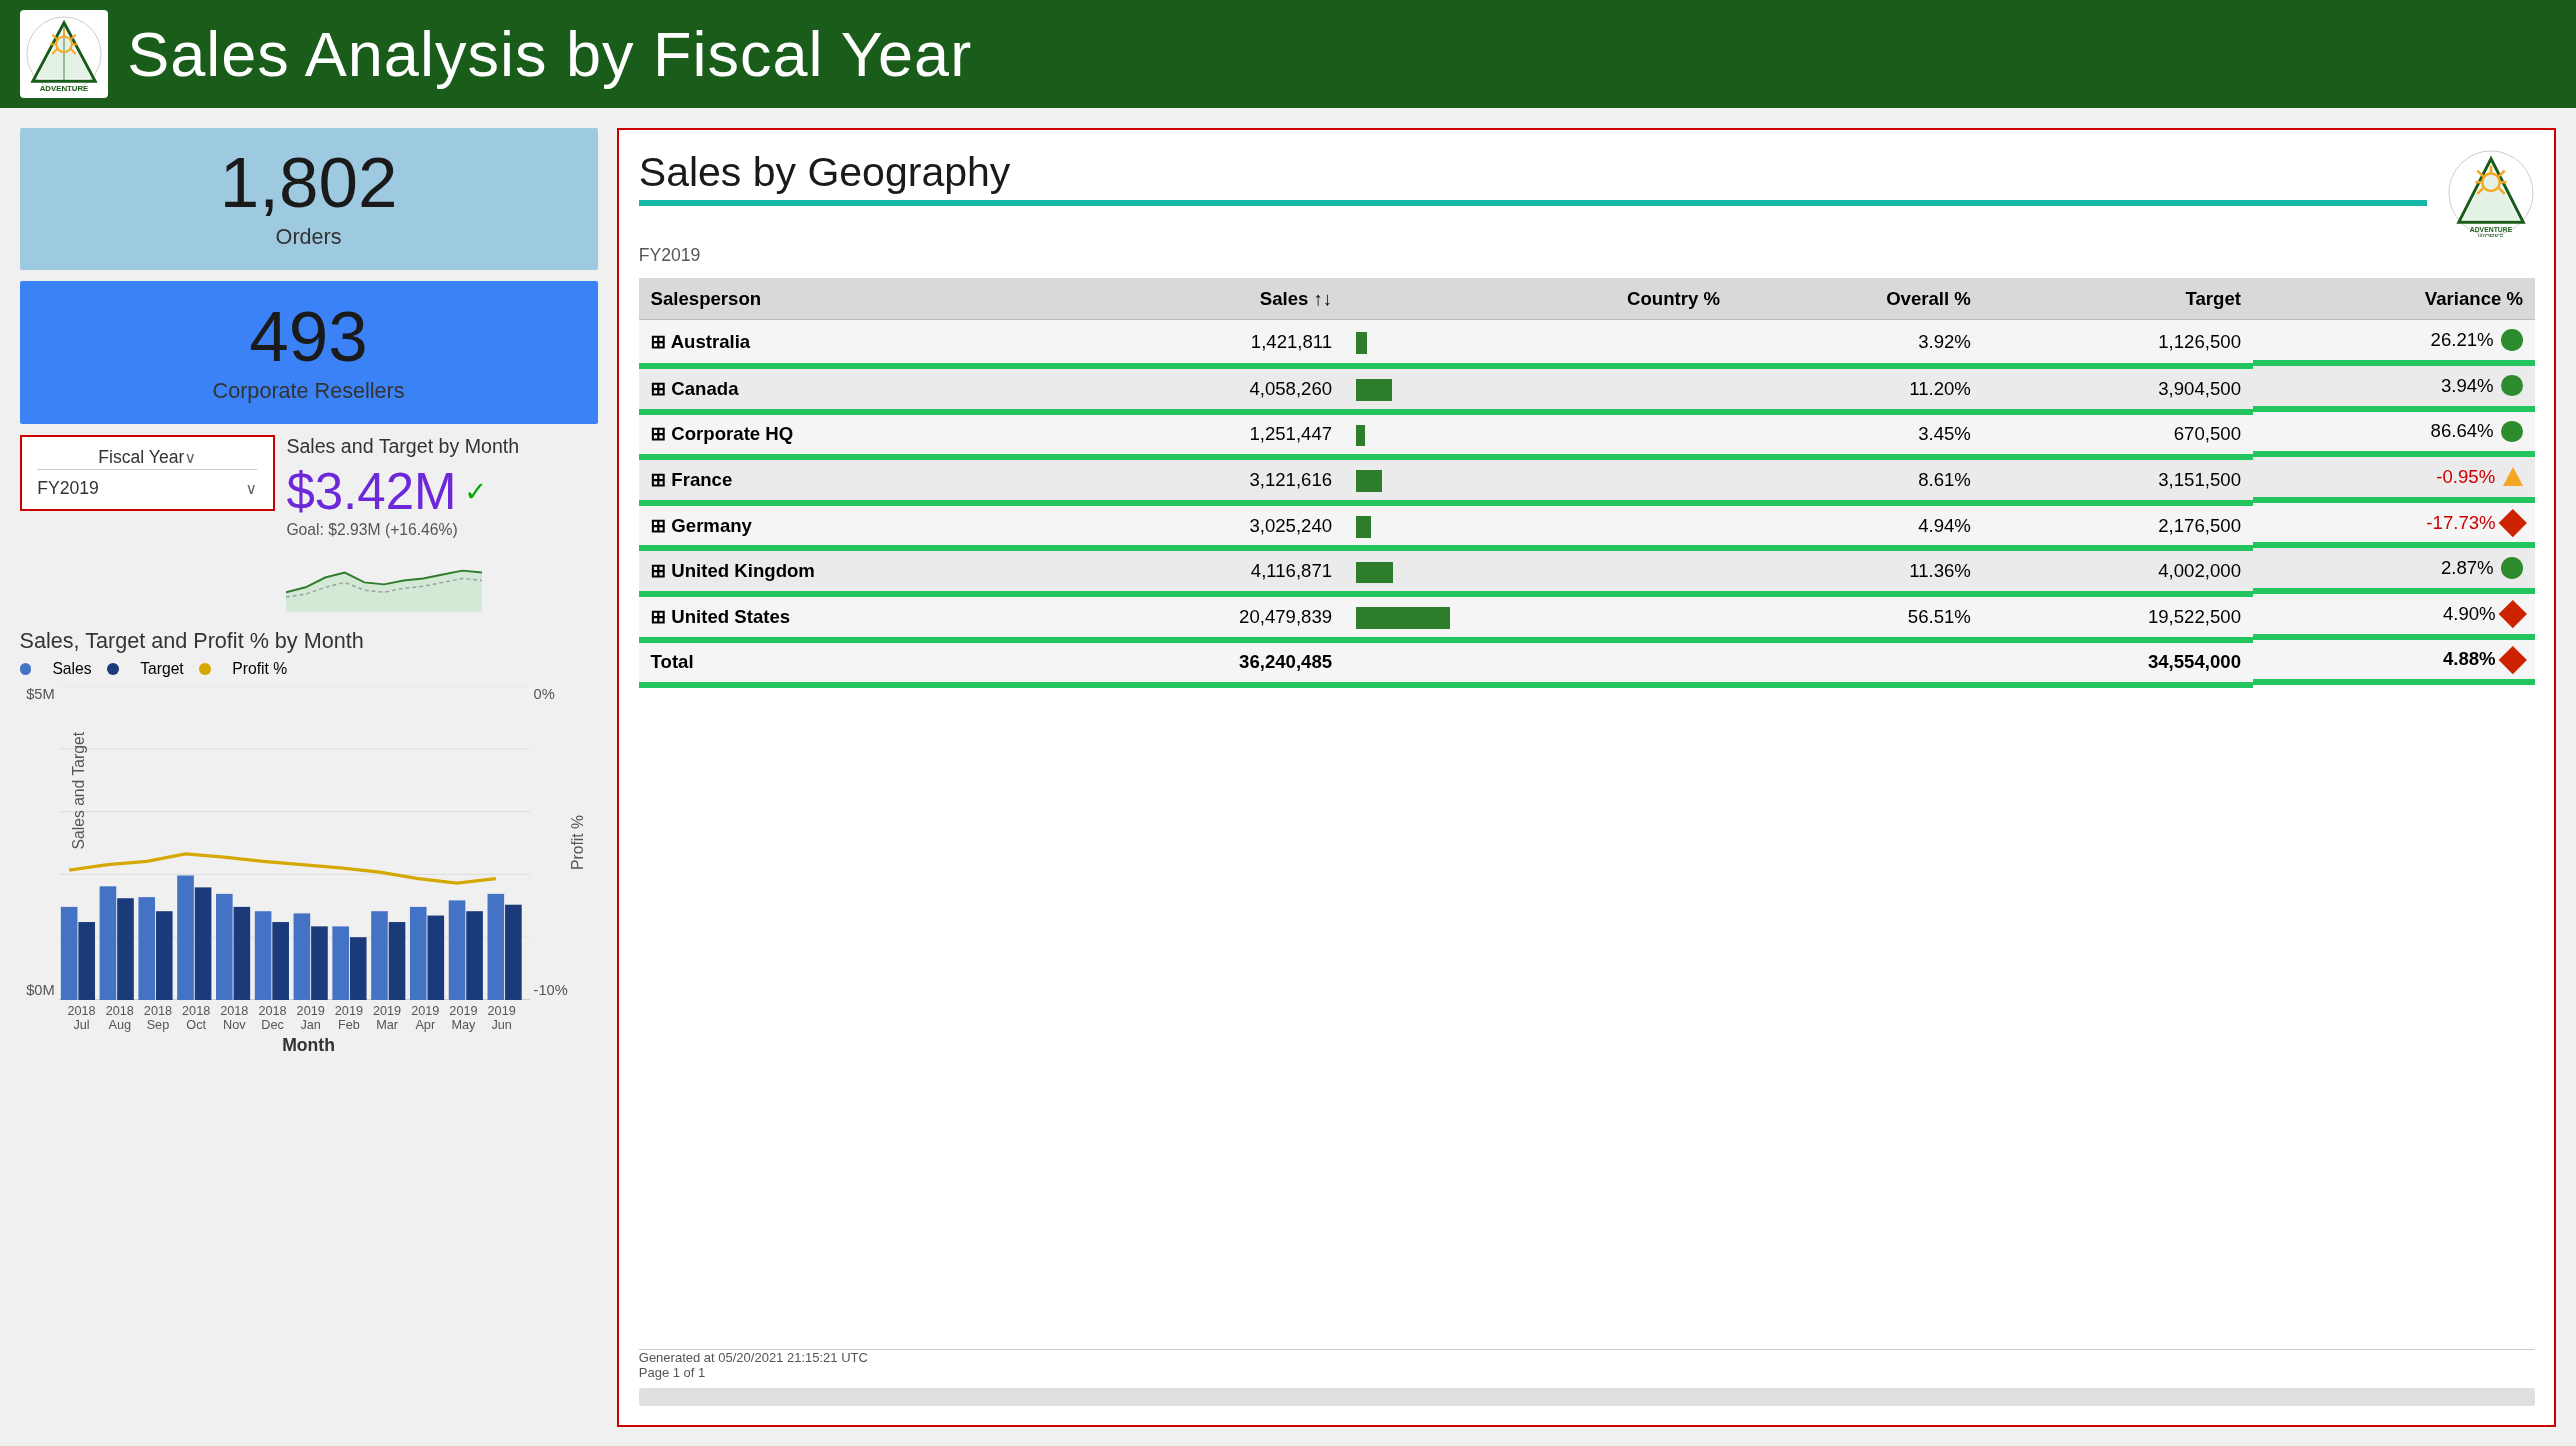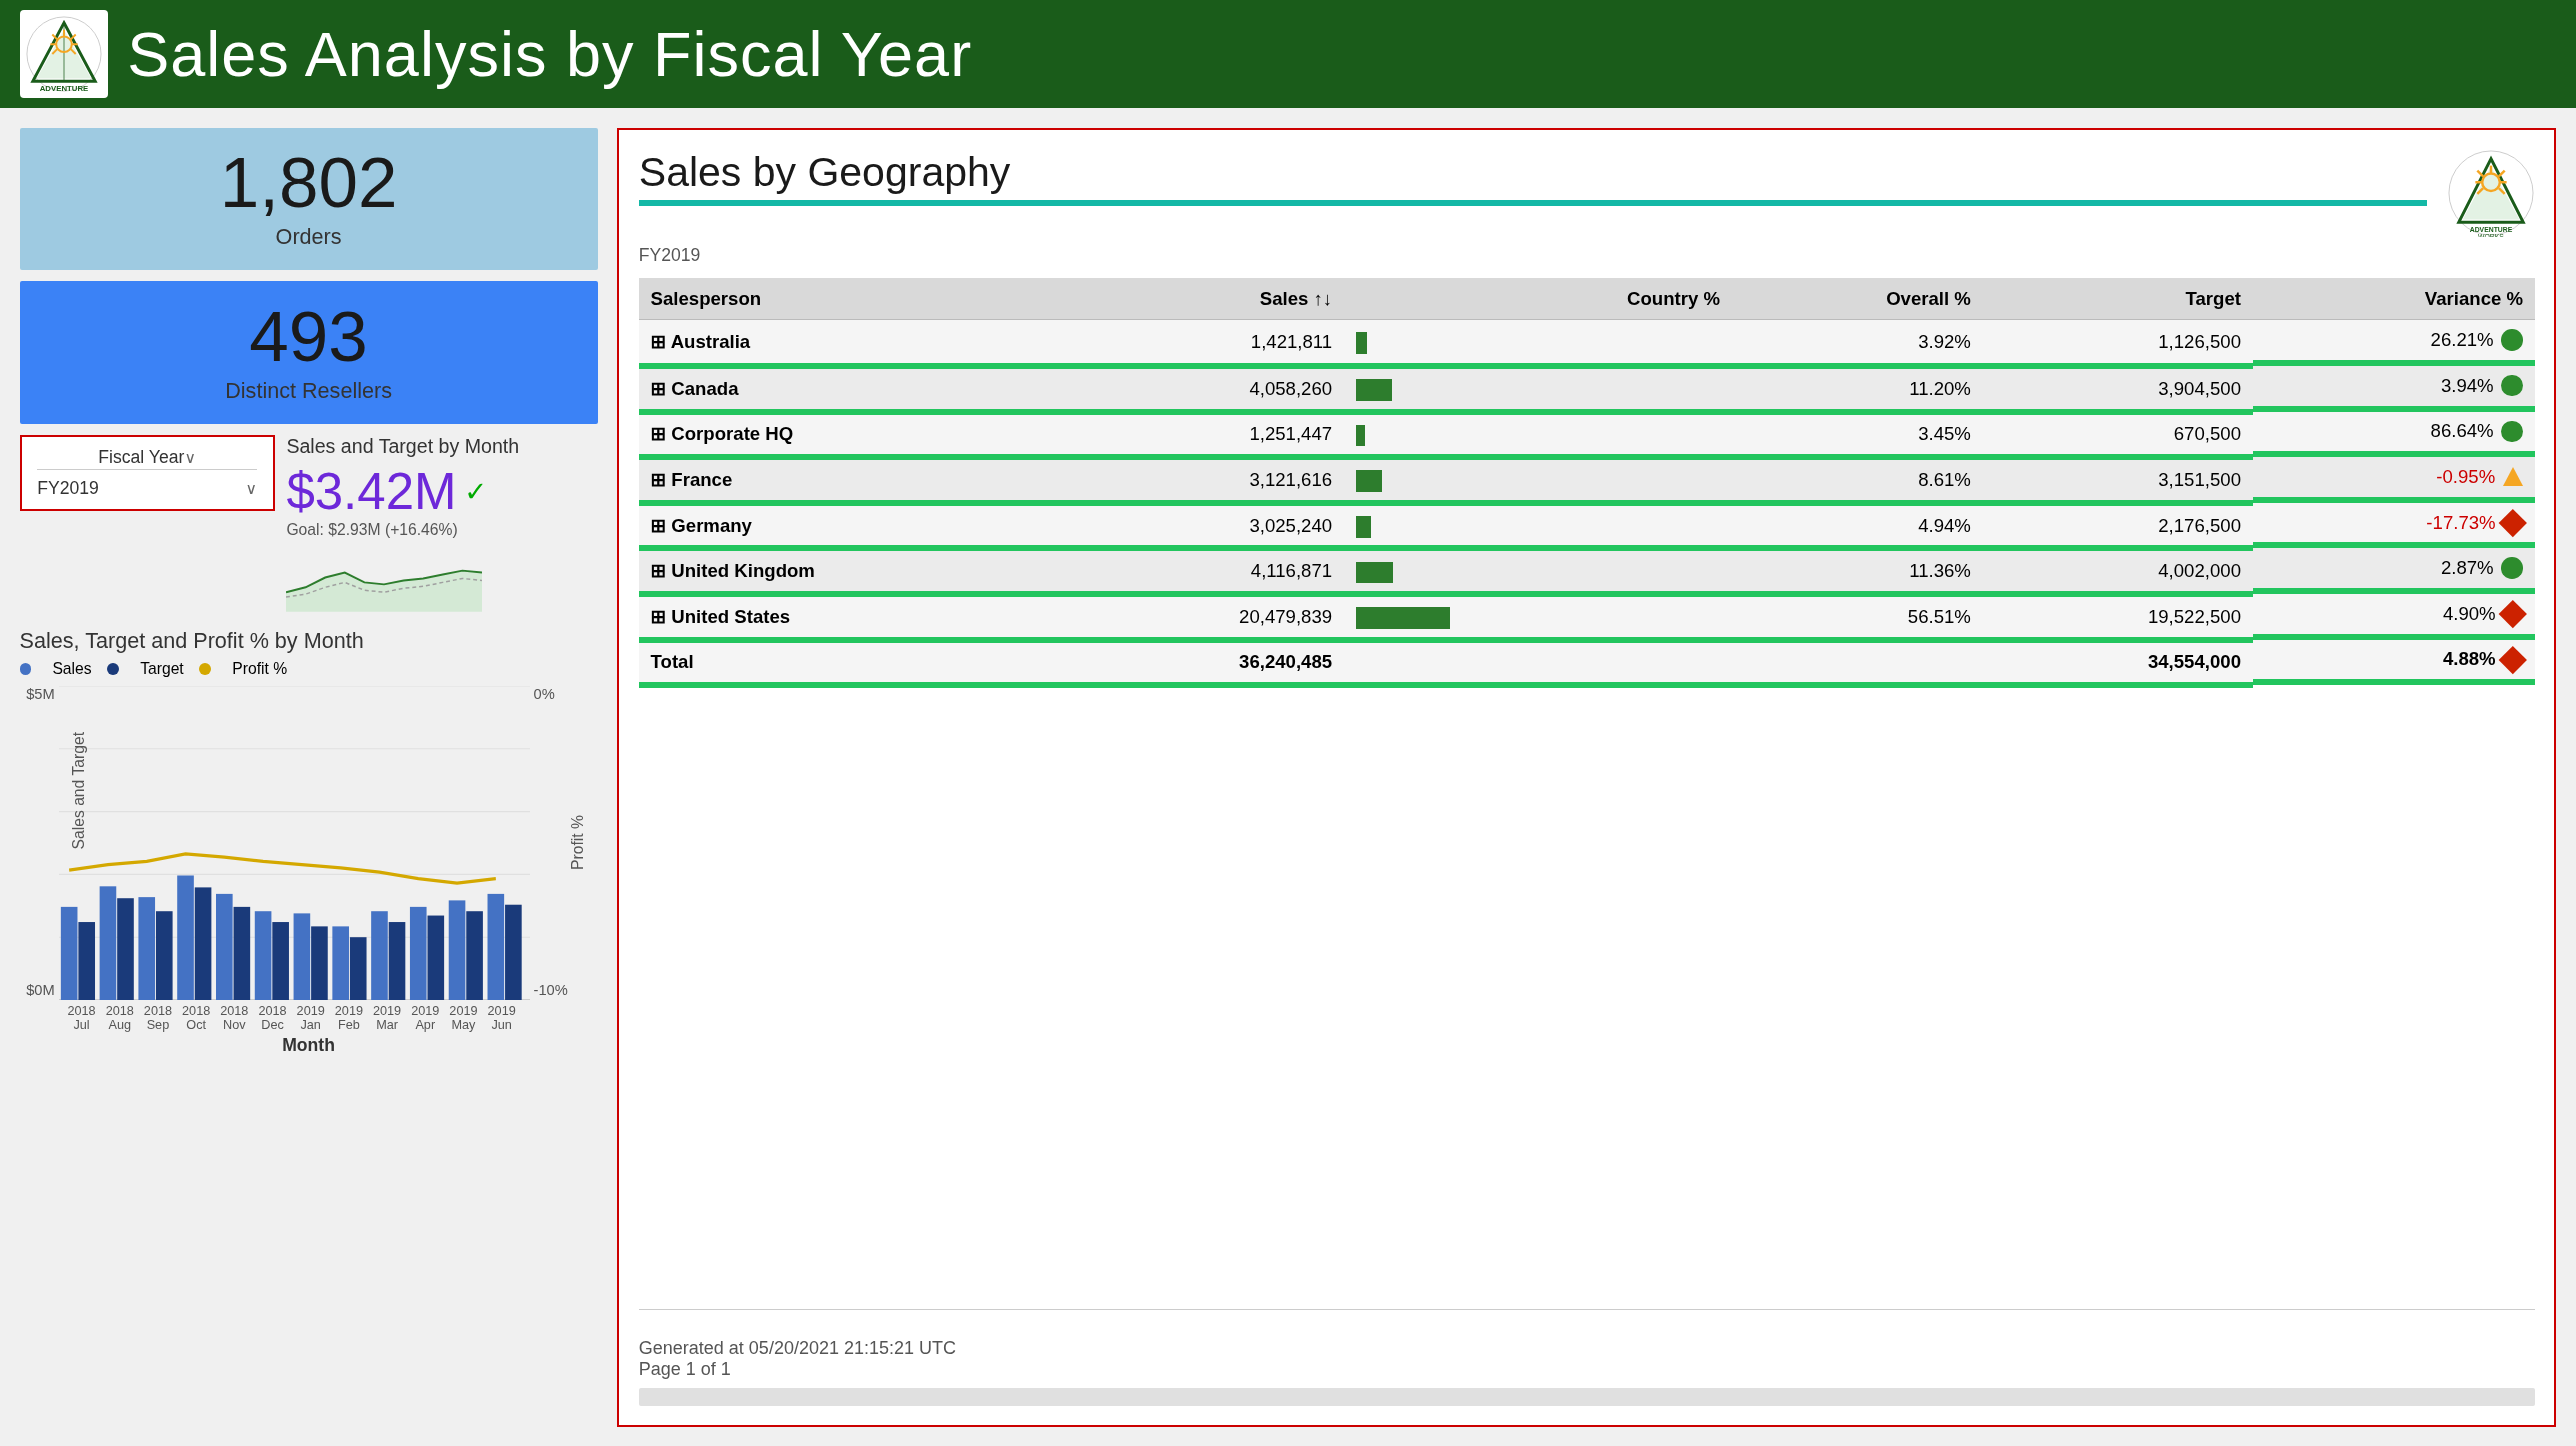--- a/index.html
+++ b/index.html
@@ -223,22 +223,22 @@
     .bar-fill {
       height: 100%;
       background: #2d7d2d;
       display: inline-block;
       vertical-align: middle;
     }
     .status-green { background: #2d8c2d; border-radius: 50%; display: inline-block; width: 21.6px; height: 21.6px; }
 
     .footer-note {
       margin-top: auto;
-      padding-top: 28px;
-      font-size: 18px;
+      padding-top: 0;
+      font-size: 13px;
       color: #555;
       border-top: 1px solid #ccc;
     }
 
     .logo-small {
       width: 88px;
       height: 88px;
       flex-shrink: 0;
       margin-left: 19.6px;
     }
@@ -282,21 +282,21 @@
 
     <div class="kpi-row">
       <div class="kpi-card orders">
         <div class="kpi-number">1,802</div>
         <div class="kpi-label">Orders</div>
       </div>
     </div>
     <div class="kpi-row">
       <div class="kpi-card resellers">
         <div class="kpi-number">493</div>
-        <div class="kpi-label">Distinct Resellers</div>
+        <div class="kpi-label">Corporate Resellers</div>
       </div>
     </div>
 
     <div class="filter-area">
       <div class="filter-box">
         <div class="filter-label">
           <span>Fiscal Year</span>
           <span class="chevron">∨</span>
         </div>
         <div class="filter-value">

